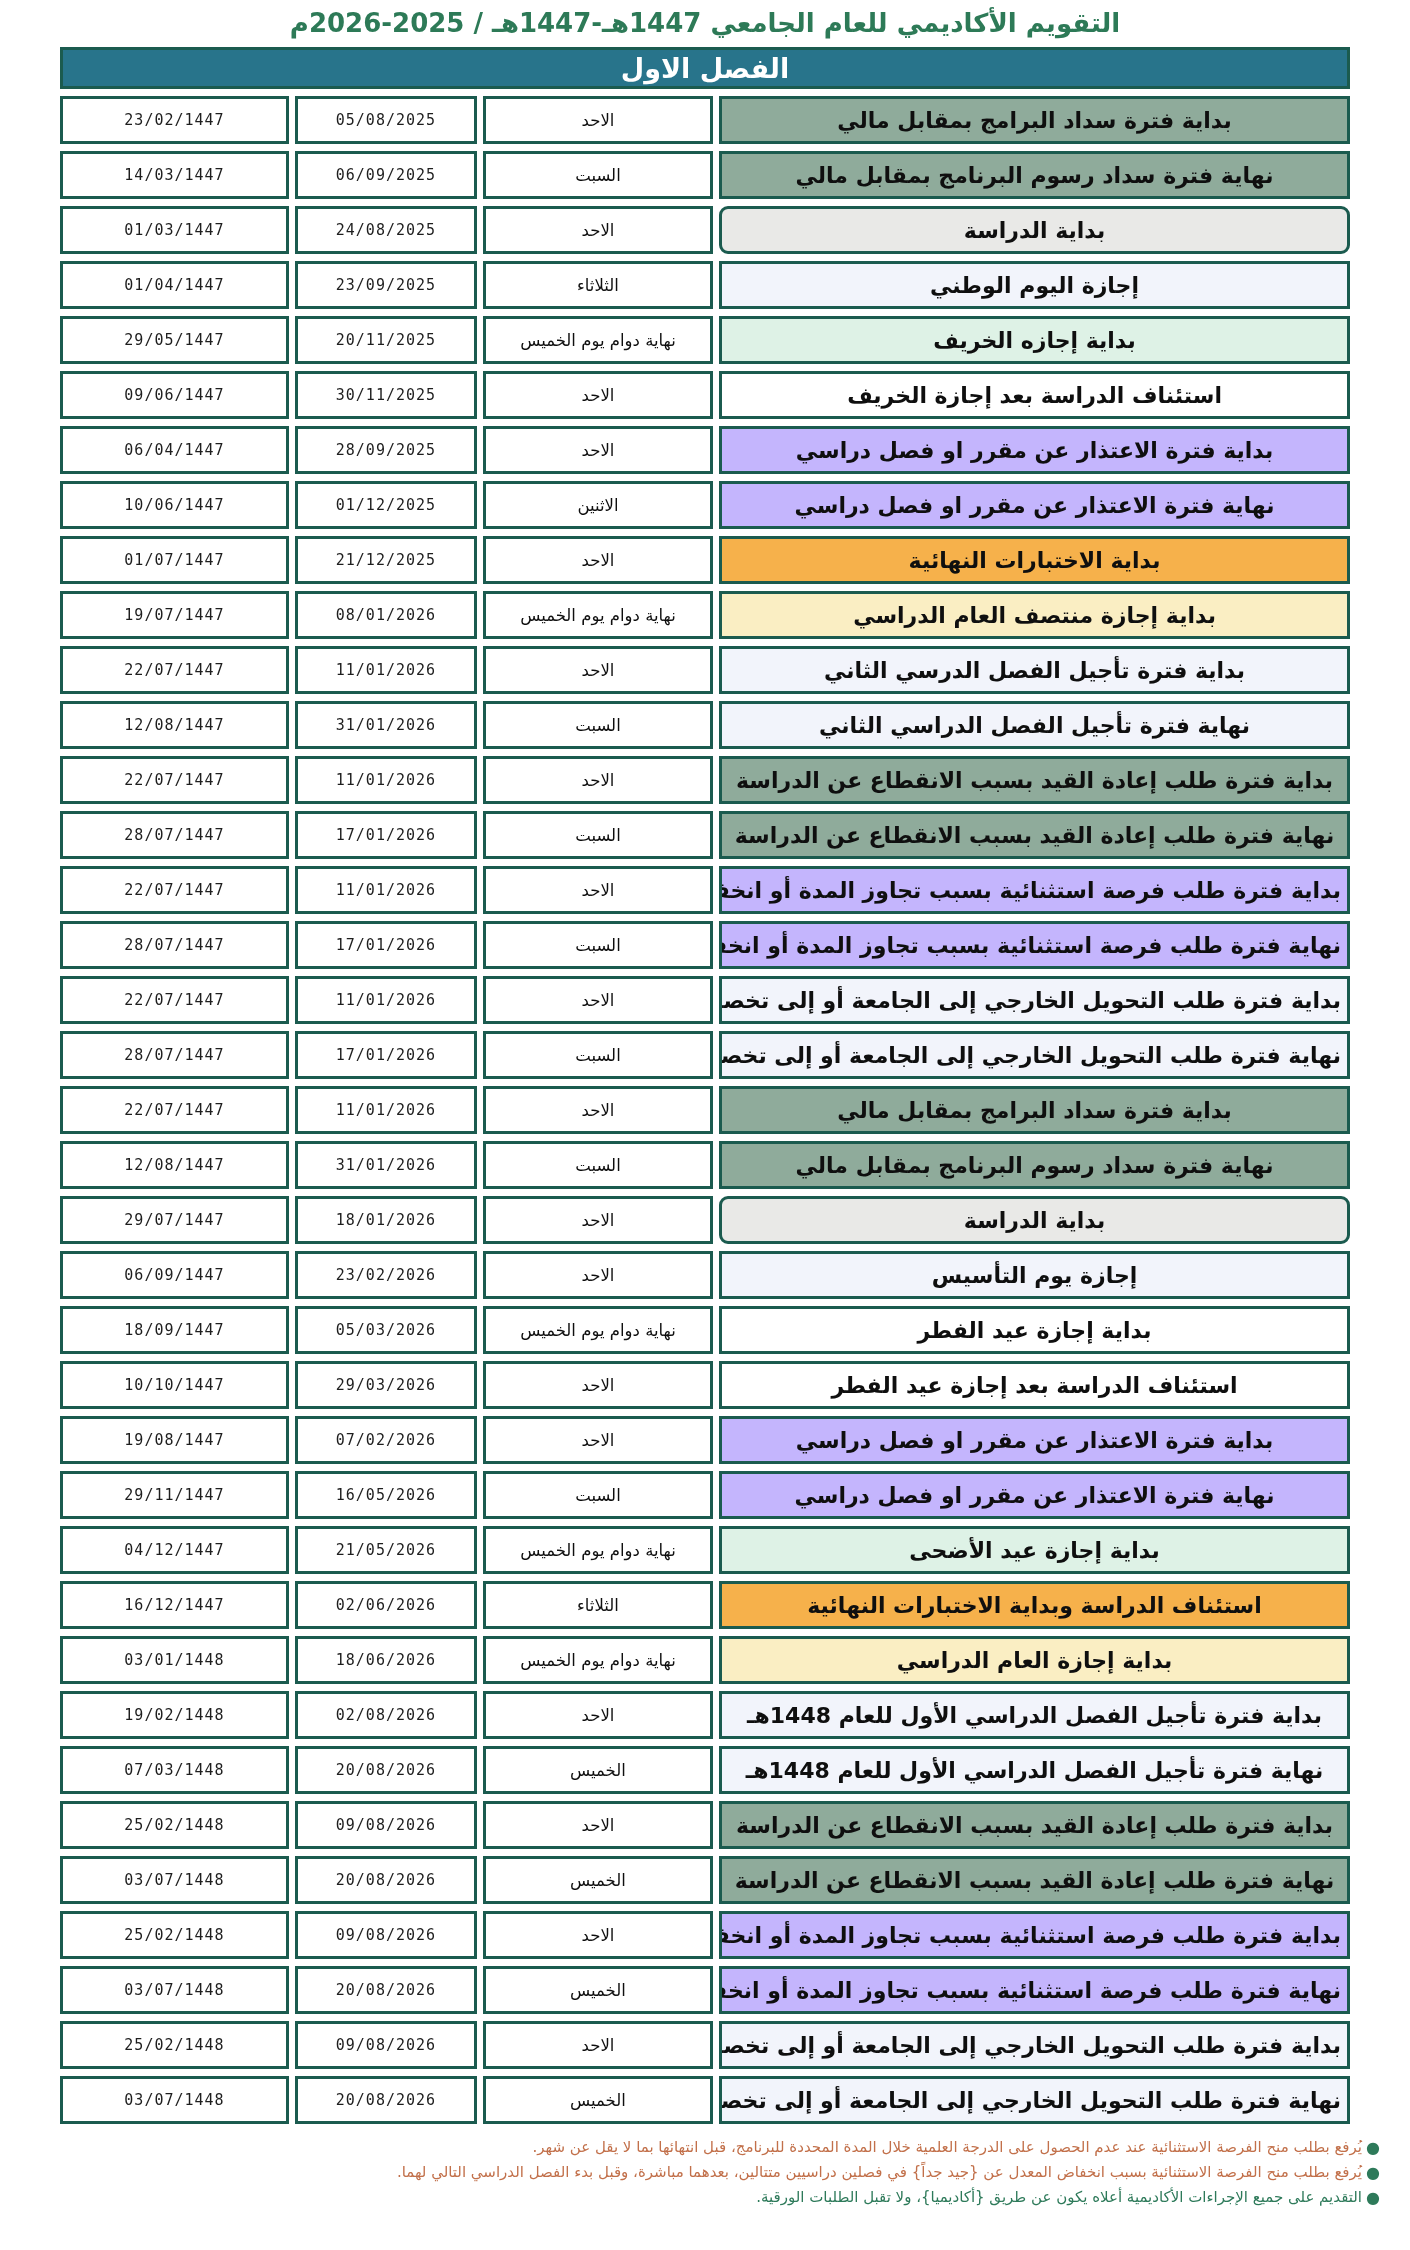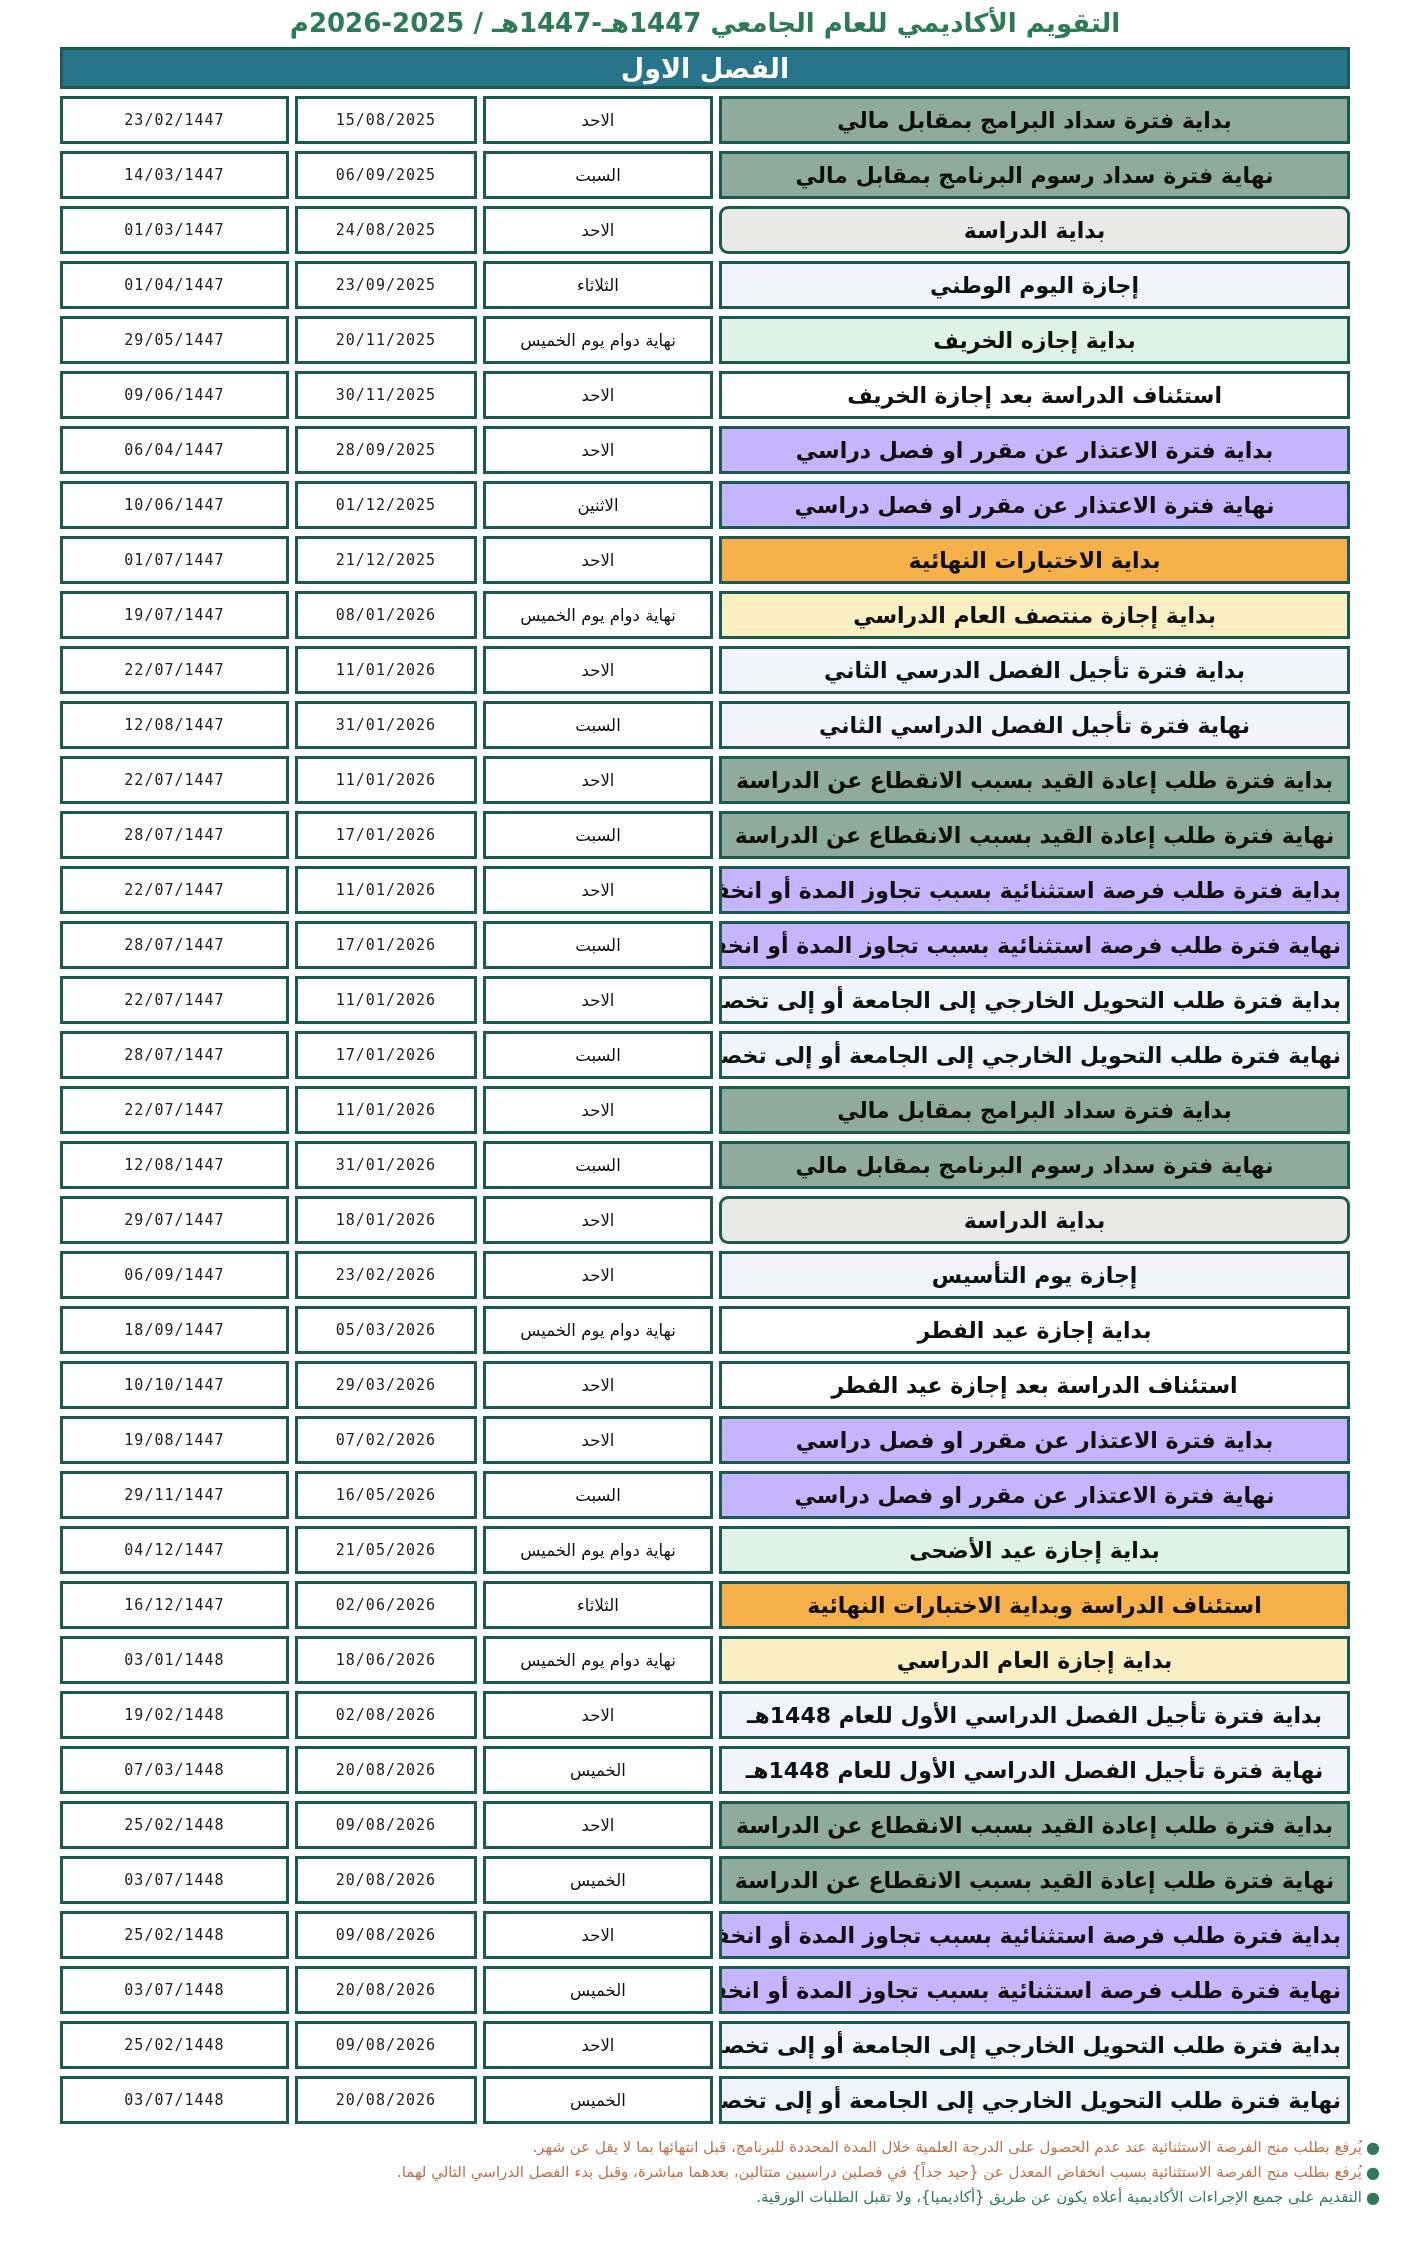--- a/index.html
+++ b/index.html
@@ -109,21 +109,21 @@
       <col style="width:18.0%">
     </colgroup>
     <tbody>
   <tr>
     <td class="sem-header" colspan="4">الفصل الاول</td>
   </tr>
 
   <tr>
     <td class="event bg-sage">بداية  فترة سداد البرامج بمقابل مالي</td>
     <td class="day">الاحد</td>
-    <td class="date">15/08/2025</td>
+    <td class="date">05/08/2025</td>
     <td class="date">23/02/1447</td>
   </tr>
 
   <tr>
     <td class="event bg-sage">نهاية فترة سداد رسوم البرنامج بمقابل مالي</td>
     <td class="day">السبت</td>
     <td class="date">06/09/2025</td>
     <td class="date">14/03/1447</td>
   </tr>
 

